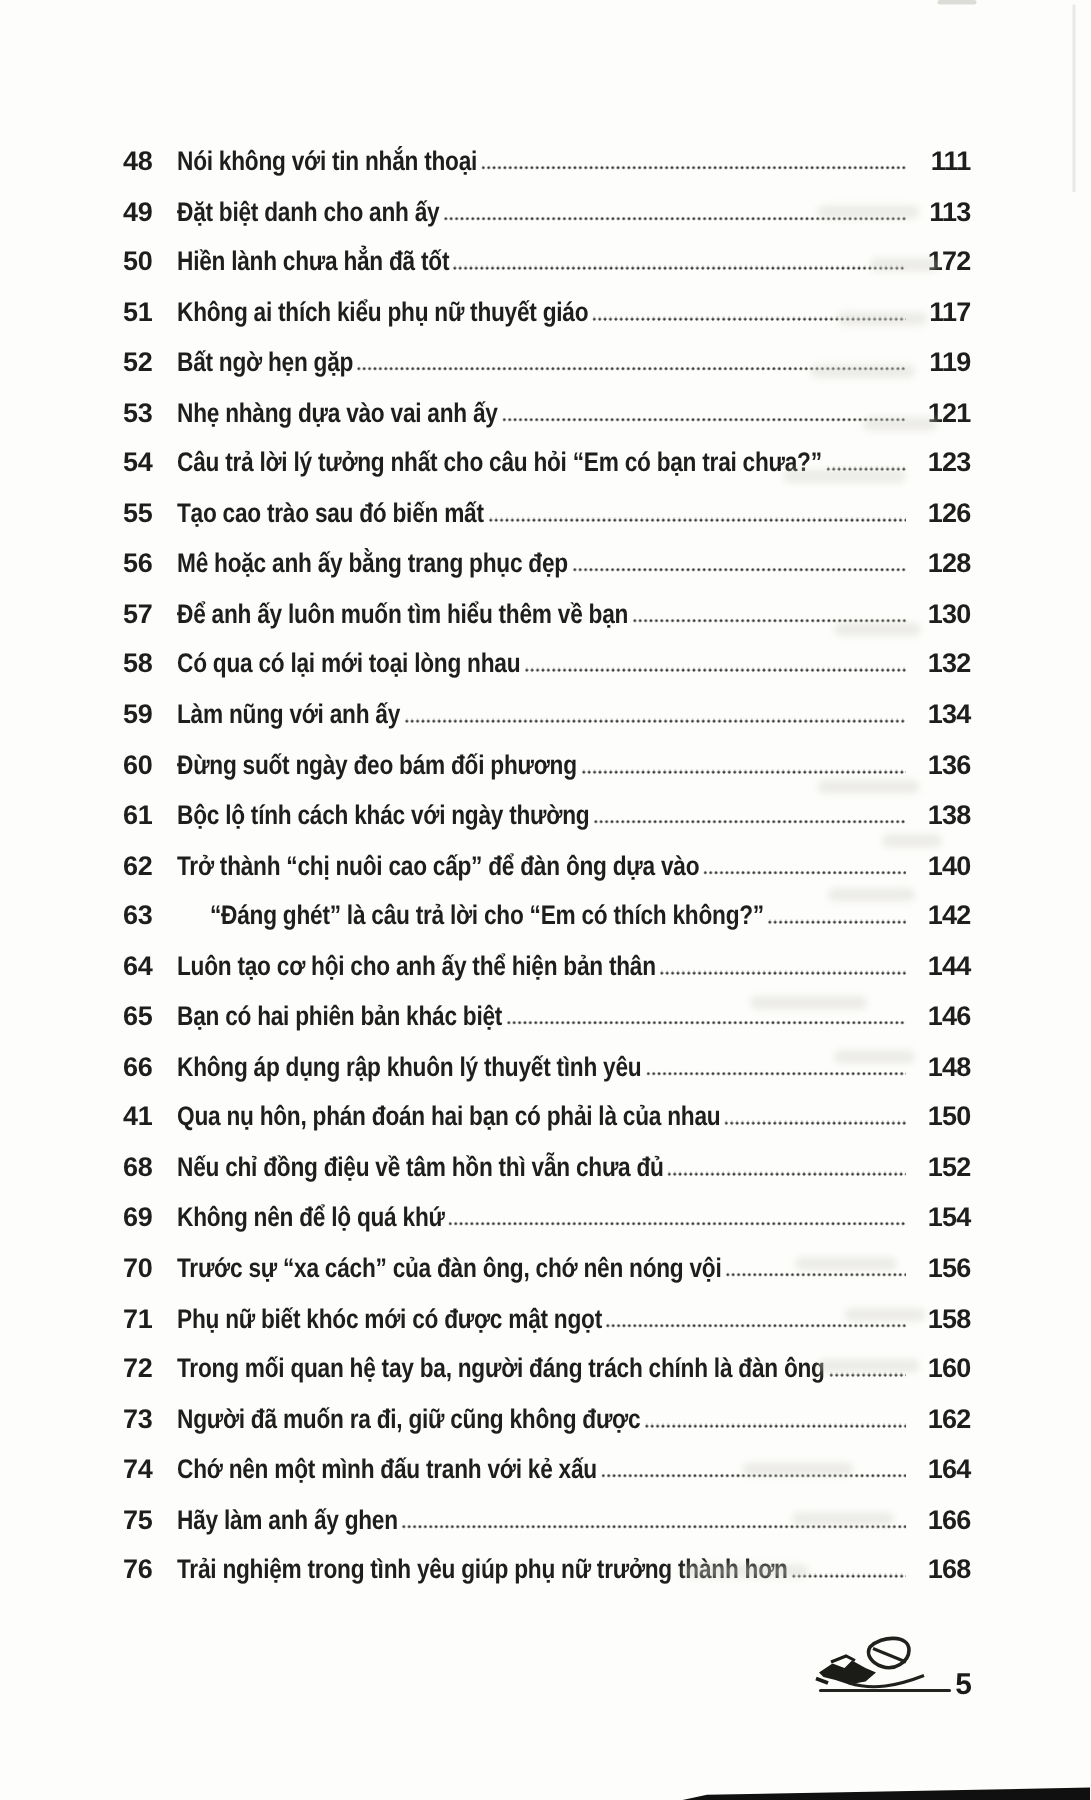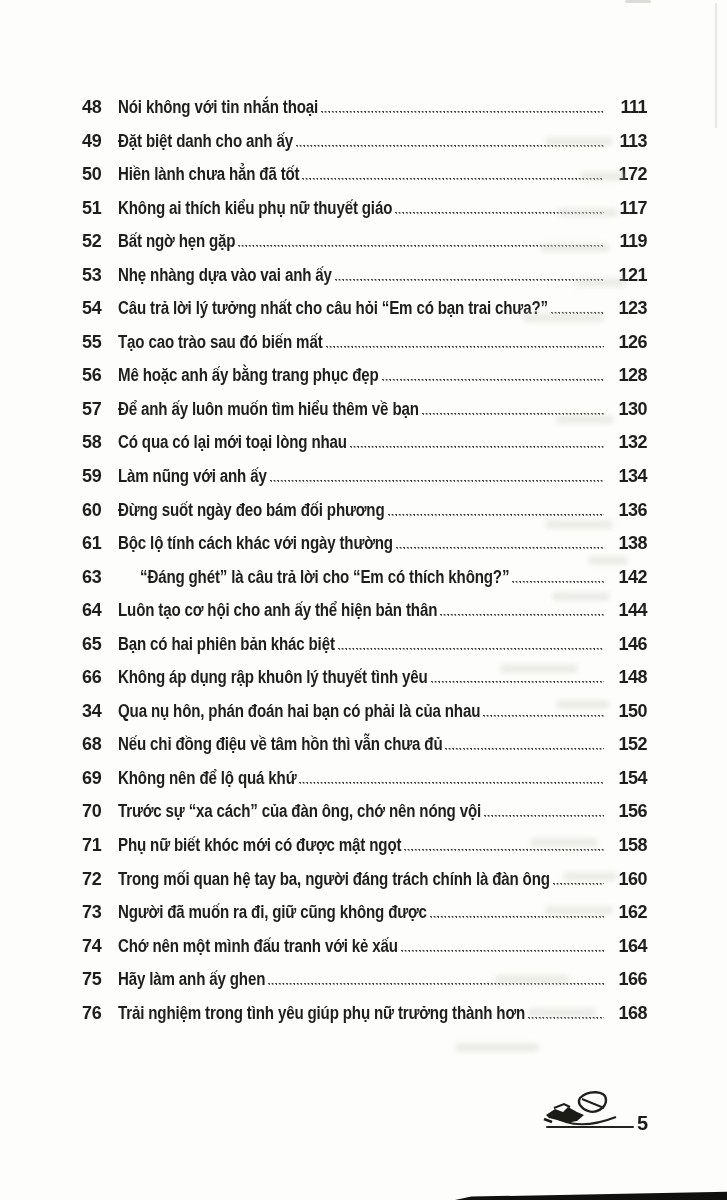--- a/index.html
+++ b/index.html
@@ -181,20 +181,26 @@
       <span class="pg">136</span>
     </div>
 
     <div class="row">
       <span class="num">61</span>
       <span class="title" style="width: 274.916px;"><span class="title-inner">Bộc lộ tính cách khác với ngày thường</span></span>
       <span class="leader"></span>
       <span class="pg">138</span>
     </div>
 
+    <div class="row">
+      <span class="num">62</span>
+      <span class="title" style="width: 348.167px;"><span class="title-inner">Trở thành “chị nuôi cao cấp” để đàn ông dựa vào</span></span>
+      <span class="leader"></span>
+      <span class="pg">140</span>
+    </div>
 
     <div class="row">
       <span class="num">63</span>
       <span class="title" style="width: 369.311px; margin-left: 32px;"><span class="title-inner">“Đáng ghét” là câu trả lời cho “Em có thích không?”</span></span>
       <span class="leader"></span>
       <span class="pg">142</span>
     </div>
 
     <div class="row">
       <span class="num">64</span>
@@ -211,21 +217,21 @@
     </div>
 
     <div class="row">
       <span class="num">66</span>
       <span class="title" style="width: 309.619px;"><span class="title-inner">Không áp dụng rập khuôn lý thuyết tình yêu</span></span>
       <span class="leader"></span>
       <span class="pg">148</span>
     </div>
 
     <div class="row">
-      <span class="num">34</span>
+      <span class="num">41</span>
       <span class="title" style="width: 362.237px;"><span class="title-inner">Qua nụ hôn, phán đoán hai bạn có phải là của nhau</span></span>
       <span class="leader"></span>
       <span class="pg">150</span>
     </div>
 
     <div class="row">
       <span class="num">68</span>
       <span class="title" style="width: 324.476px;"><span class="title-inner">Nếu chỉ đồng điệu về tâm hồn thì vẫn chưa đủ</span></span>
       <span class="leader"></span>
       <span class="pg">152</span>

